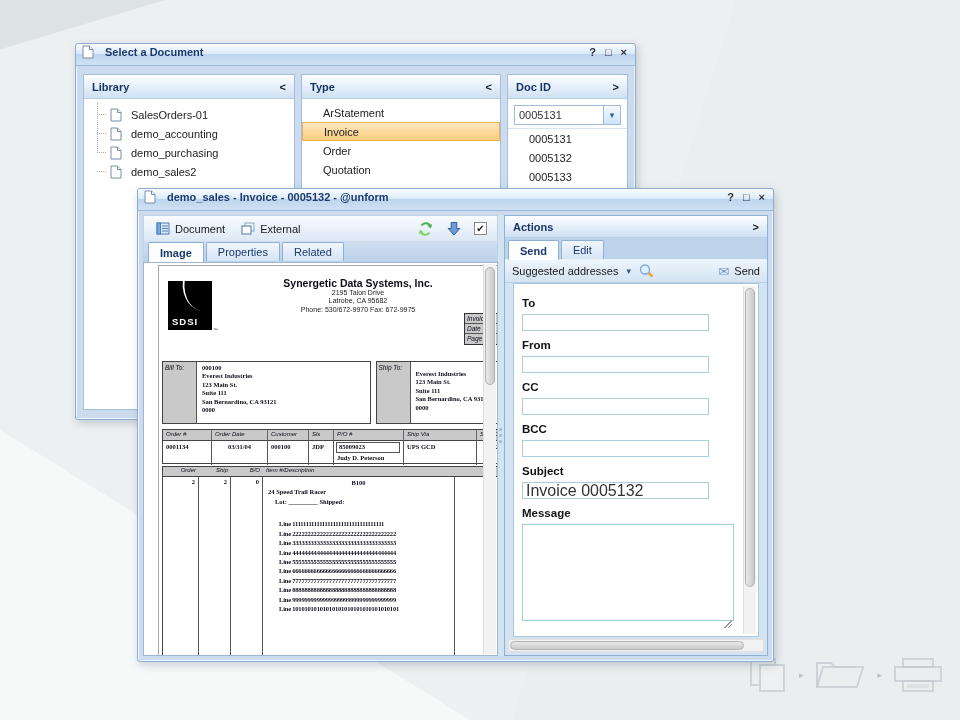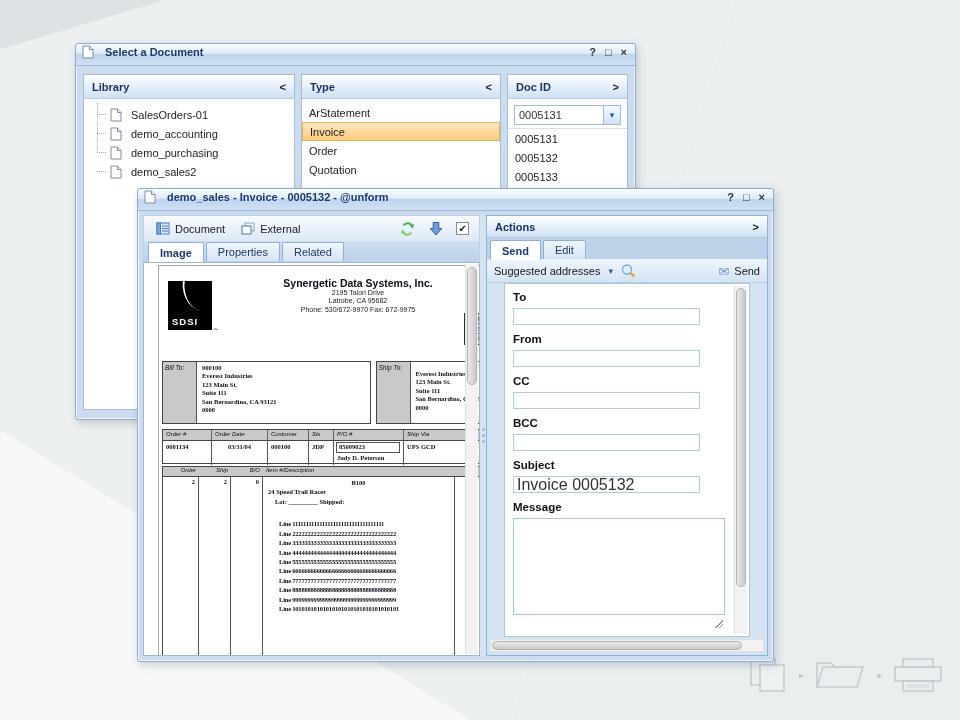--- a/index.html
+++ b/index.html
@@ -37,21 +37,21 @@
   #win-select { left:75px; top:43px; width:561px; height:377px; z-index:1; }
   .w1-body { position:absolute; left:7px; right:7px; top:30px; bottom:9px; display:flex; gap:6px; }
   .p-library { width:212px; } .p-type { width:200px; } .p-docid { flex:1; }
   .tree { position:relative; padding-top:6px; }
   .tree::before { content:''; position:absolute; left:13px; top:4px; bottom:28px;
     border-left:1px dotted #a9a9a9; }
   .tree-item { height:19px; display:flex; align-items:center; position:relative; padding-left:26px; }
   .tree-item::before { content:''; position:absolute; left:13px; top:9px; width:9px;
     border-top:1px dotted #a9a9a9; }
   .tree-item .lbl { padding:1px 4px; }
-  .list-item { height:19px; display:flex; align-items:center; padding:0 7px; }
+  .list-item { height:19px; display:flex; align-items:center; padding:0 21px; }
   .page-ico { width:12px; height:14px; flex:0 0 12px; margin-right:5px; }
   .combo { margin:6px 6px 3px; height:20px; border:1px solid #9fbcd8; background:#fff;
     display:flex; align-items:center; }
   .combo .val { flex:1; padding:0 4px; color:#333; }
   .combo .dd { width:17px; height:100%; display:flex; align-items:center; justify-content:center;
     background:linear-gradient(#f5faff,#cfe3f6); border-left:1px solid #9fbcd8; color:#2c5d9b;
     font-size:9px; }
   .docid-list { border-top:1px solid #d7e4f0; }
   
   #win-viewer { left:137px; top:188px; width:637px; height:474px; z-index:2; }
@@ -134,22 +134,22 @@
     background:#d3e3f2; }
   .act-tabs { height:21px; flex:0 0 21px; display:flex; align-items:flex-end; gap:2px;
     padding:0 3px; background:#bdd3e9; }
   .act-tabs.sub { margin-top:3px; padding:0 5px; background:transparent; }
   .email-toolbar { height:24px; flex:0 0 24px; display:flex; align-items:center; gap:7px;
     padding:0 7px; background:linear-gradient(#eef5fc,#d3e3f3); border-top:1px solid #e8f1fa;
     border-bottom:1px solid #b9cfe4; }
   .sugg { display:flex; align-items:center; gap:8px; color:#1a1a1a; }
   .send-btn { margin-left:auto; display:flex; align-items:center; gap:5px; color:#1a1a1a; }
   .env { color:#7495c6; font-size:13px; line-height:1; }
-  .mail-form { flex:1; margin:0 17px; background:#fff; border:1px solid #a9c9da; position:relative;
-    padding:3px 24px 4px 8px; overflow:hidden; }
+  .mail-form { flex:1; margin:0 8px; background:#fff; border:1px solid #a9c9da; position:relative;
+    padding:9px 24px 4px 8px; overflow:hidden; }
   .mail-form label { display:block; font-weight:bold; font-size:11.5px; color:#111;
     margin:8px 0 5px; }
   .mail-form label:first-child { margin-top:4px; }
   .mail-form input { width:187px; height:17px; border:1px solid #abcede; font-size:16px;
     padding:0 3px; font-family:"Liberation Sans",sans-serif; color:#333; display:block; }
   .mail-form textarea { width:212px; height:97px; border:1px solid #9fcadc; resize:none;
     font-family:"Liberation Sans",sans-serif; }
   .grip { position:absolute; width:8px; height:8px; right:26px; bottom:8px;
     background:linear-gradient(135deg,transparent 50%,#9a9a9a 50%,#9a9a9a 60%,transparent 60%,transparent 70%,#9a9a9a 70%,#9a9a9a 80%,transparent 80%); }
   .hscroll { height:13px; flex:0 0 13px; margin:2px 3px 3px; background:#f2f2f2;

